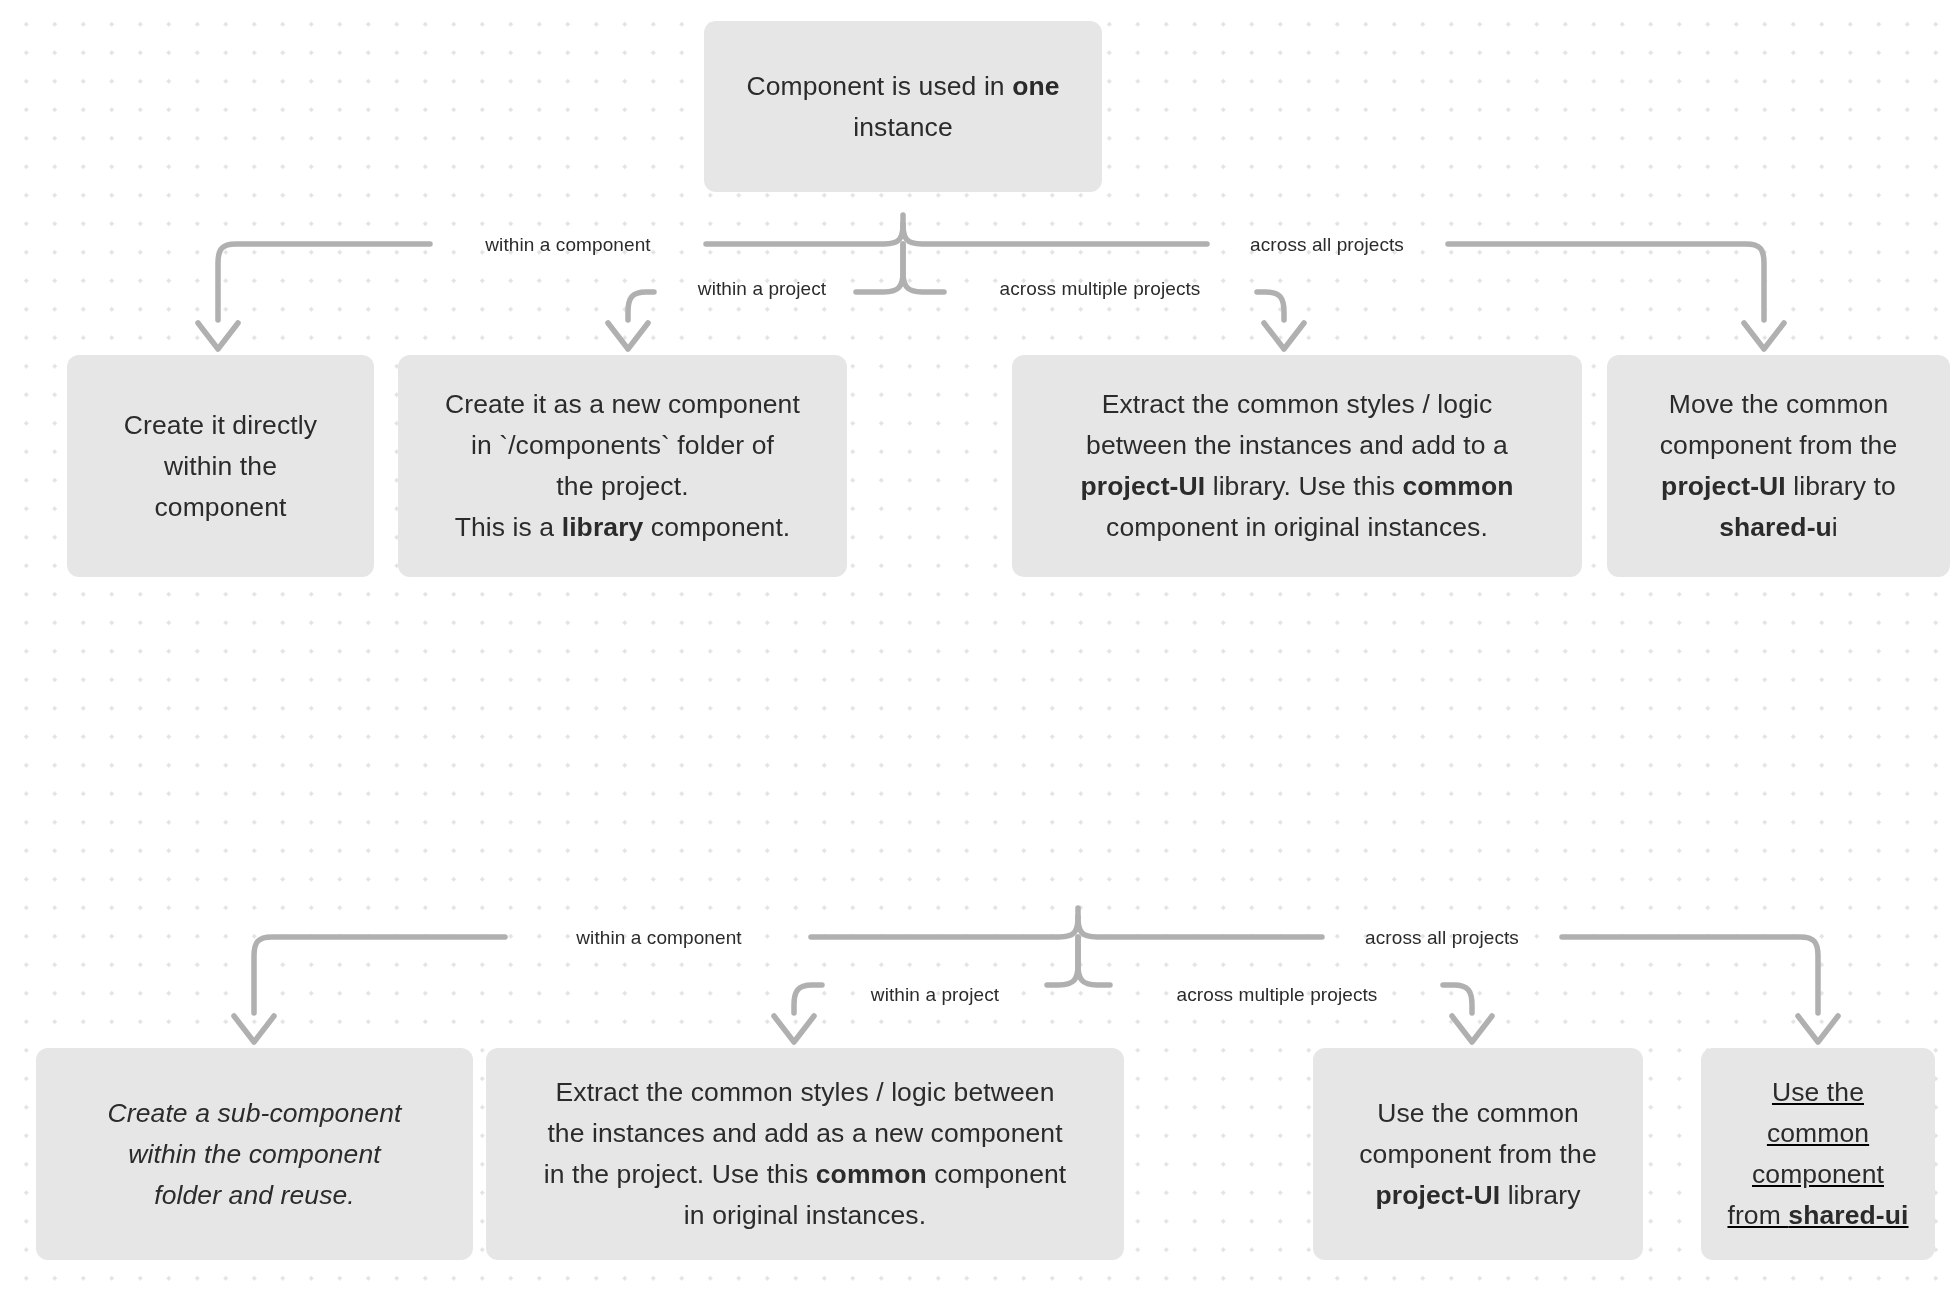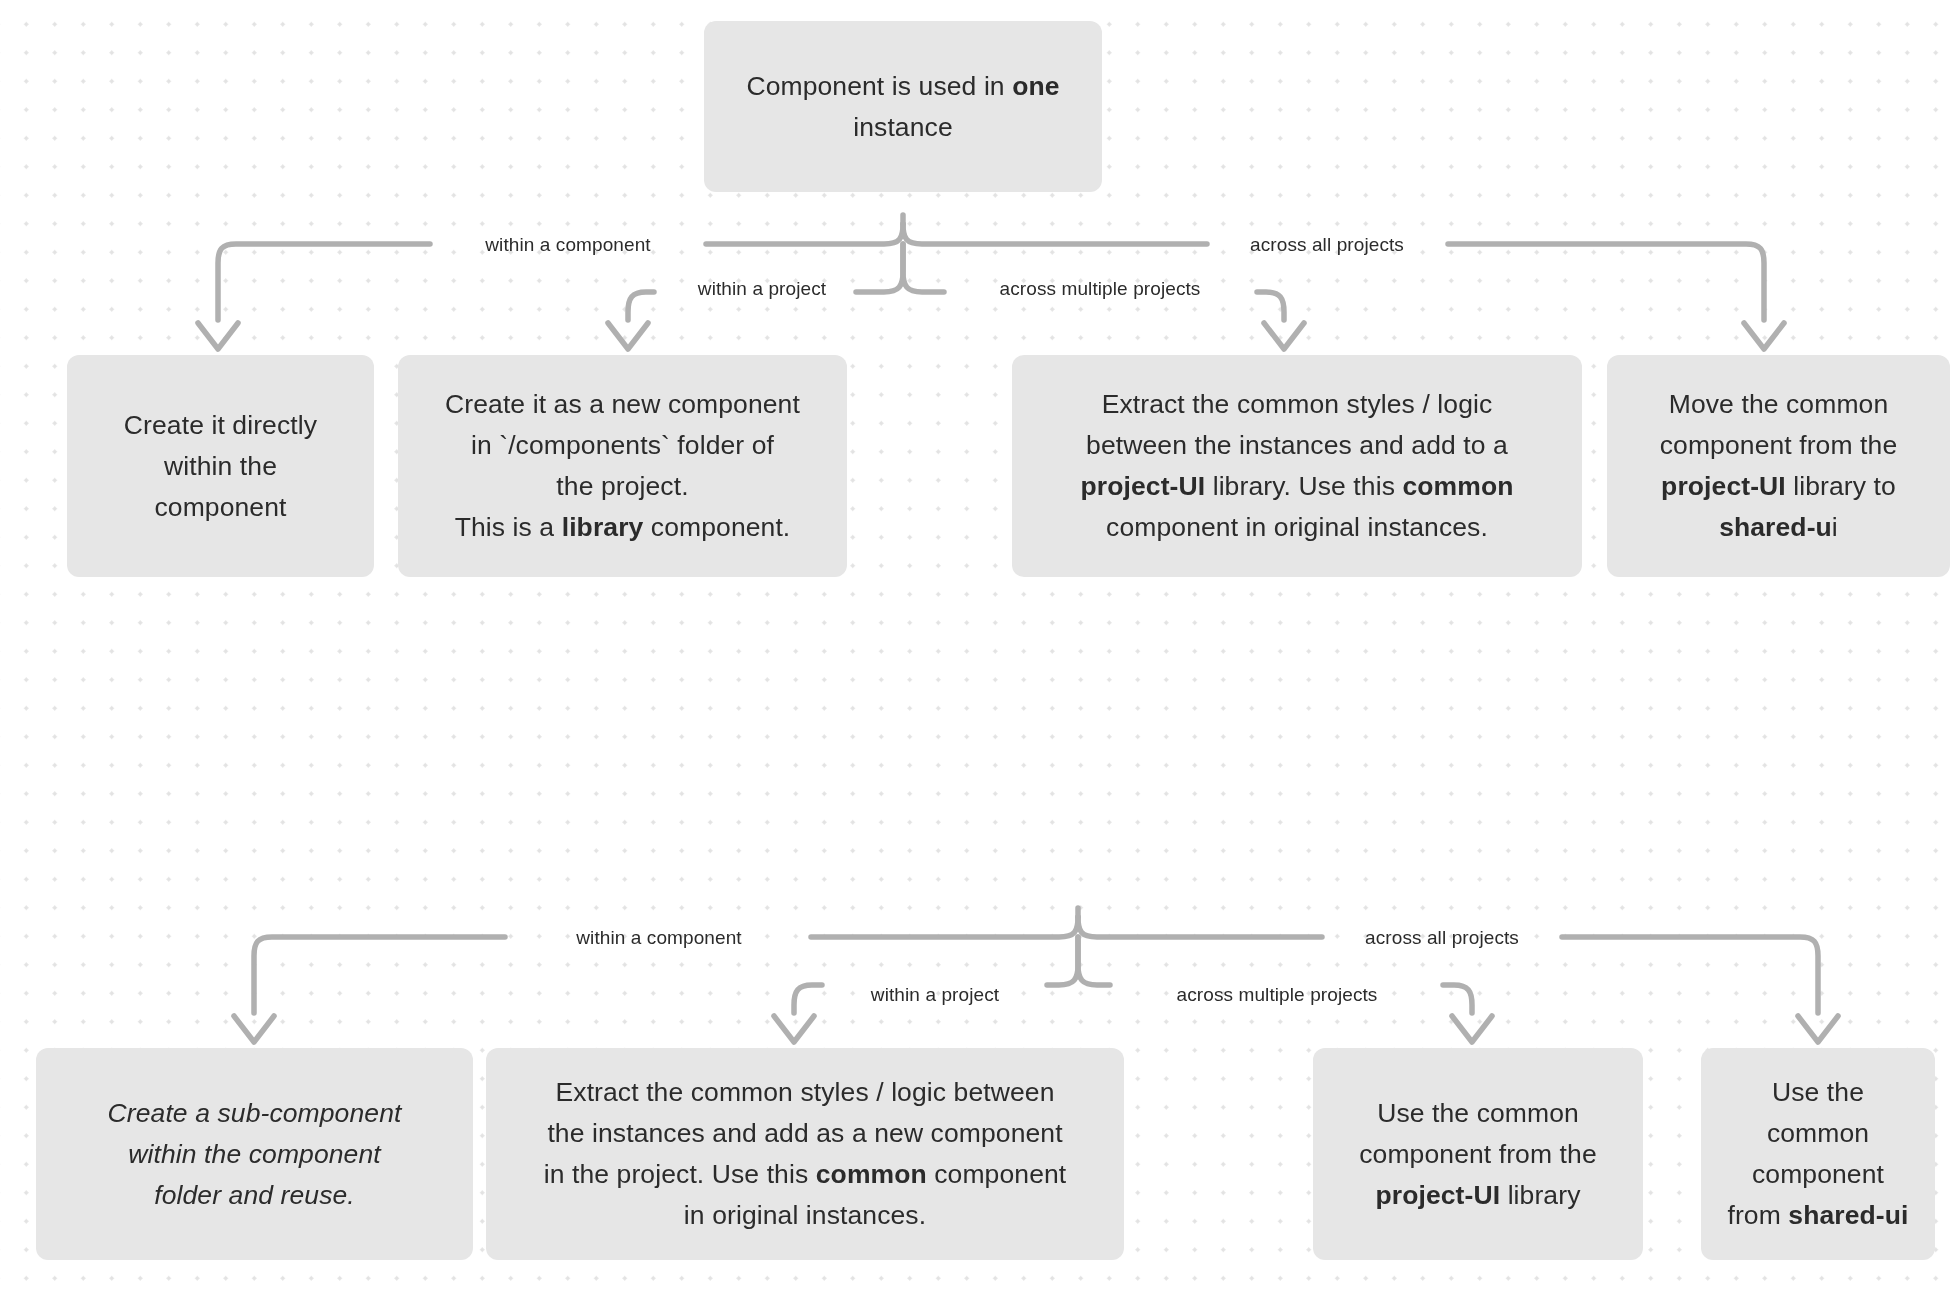--- a/index.html
+++ b/index.html
@@ -175,20 +175,20 @@
 in the project. Use this <b>common</b> component
 in original instances.</span>
   </div>
 
   <div class="node" style="left:1313px; top:1048px; width:330px; height:212px;">
     <span class="txt">Use the common
 component from the
 <b>project-UI</b> library</span>
   </div>
 
-  <div class="node" style="left:1701px; top:1048px; width:234px; height:212px;">
+  <div class="node" style="left:1701px; top:1048px; width:234px; height:212px;text-decoration:underline;">
     <span class="txt">Use the
 common
 component
 from <b>shared-ui</b></span>
   </div>
 
 </div>
 
 </body></html>

